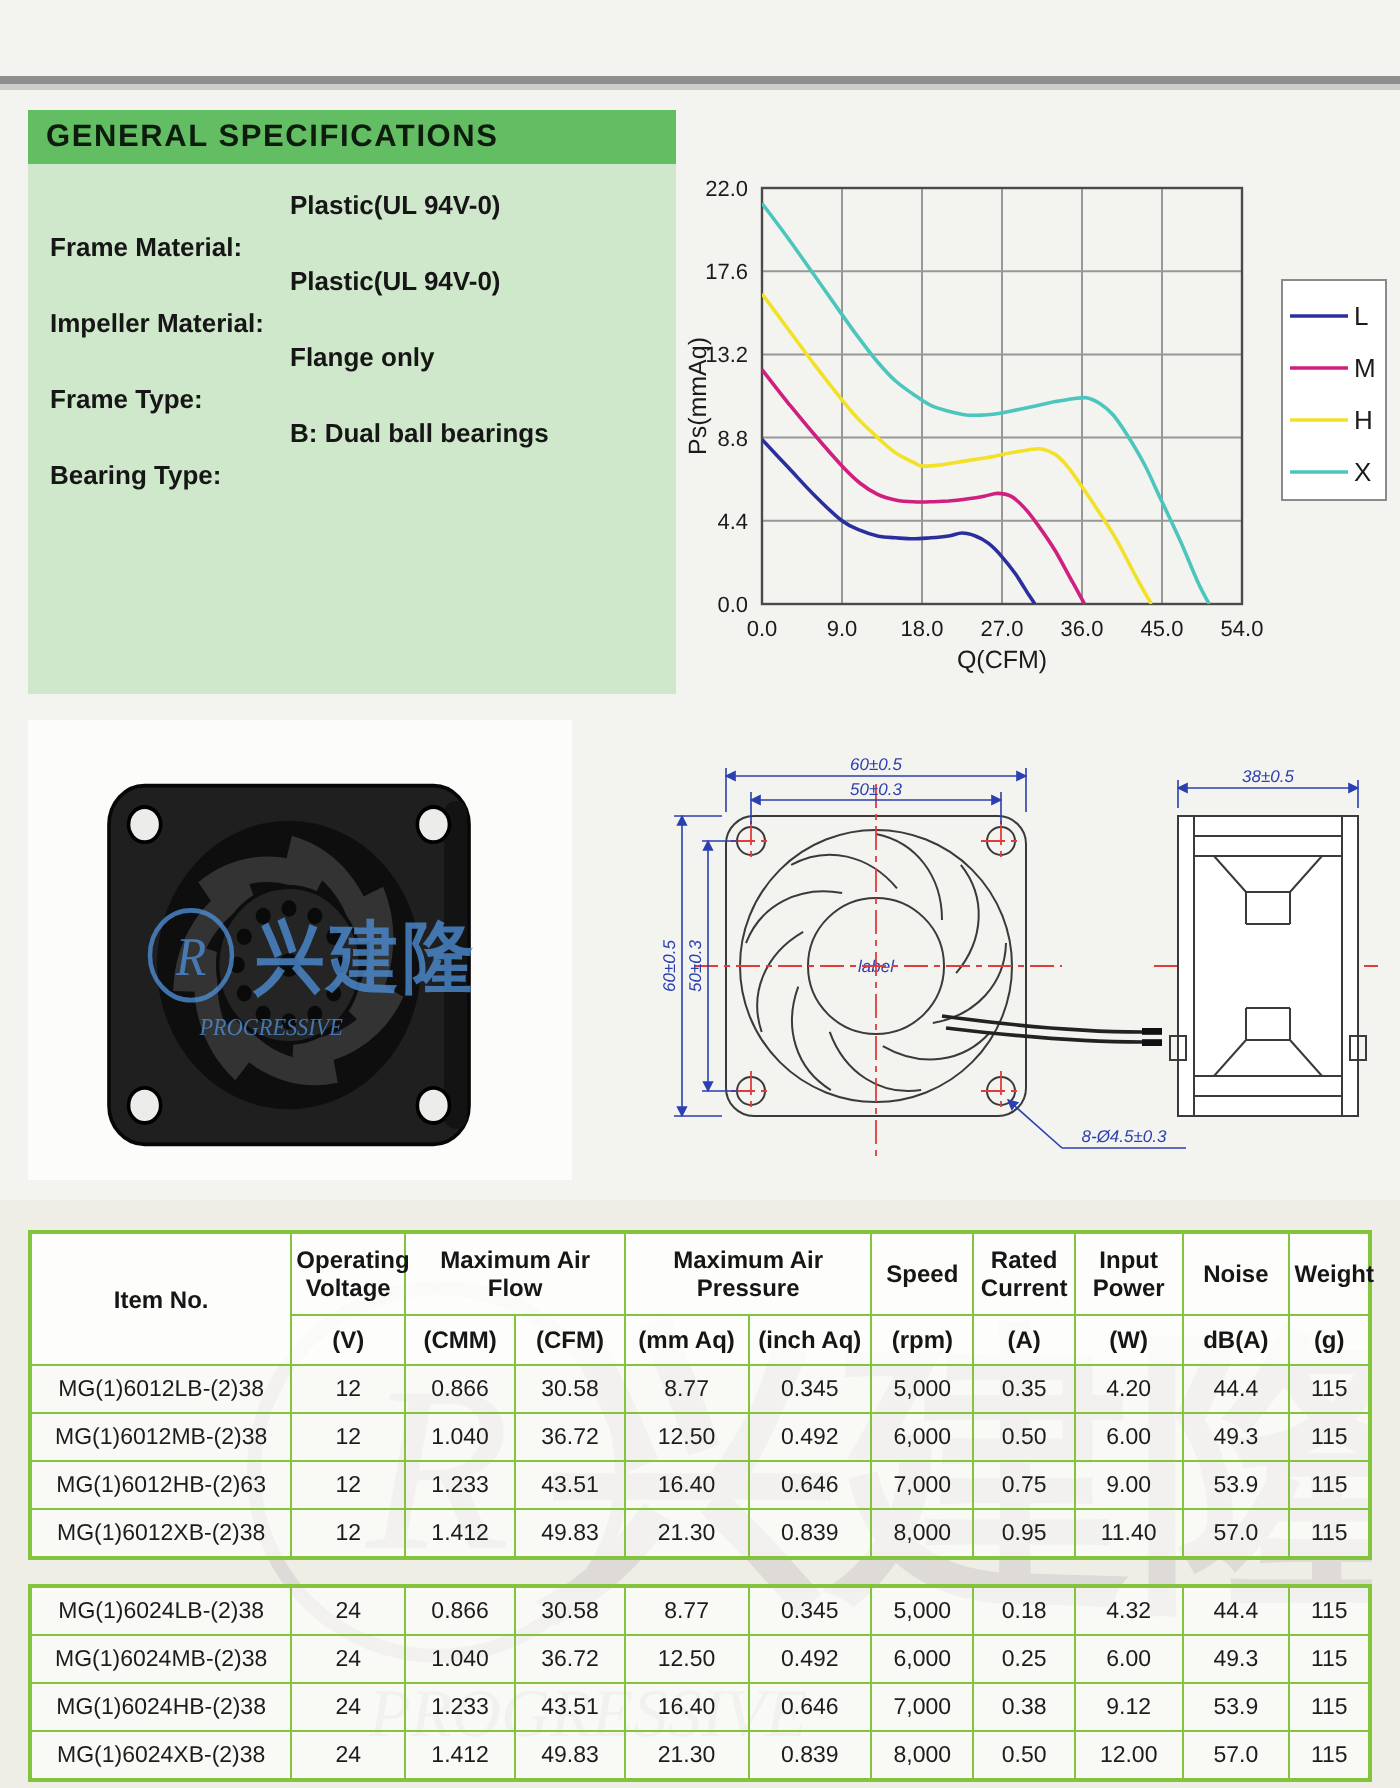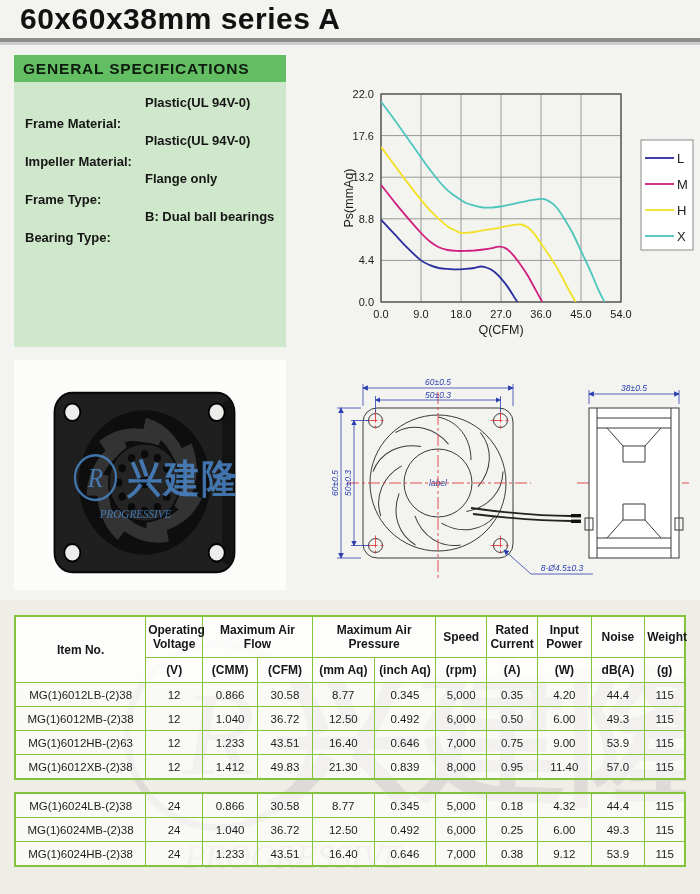--- a/index.html
+++ b/index.html
@@ -3,21 +3,21 @@
 <meta charset="utf-8">
 <style>
   html,body{margin:0;padding:0;background:#e8e8e6;}
   .page{position:relative;width:700px;height:894px;background:#f3f3f0;
         font-family:"Liberation Sans",sans-serif;overflow:hidden;color:#161616;}
   .page-title{position:absolute;left:20px;top:2px;margin:0;font-size:30px;font-weight:bold;
               letter-spacing:.5px;color:#121212;}
   .ridge{position:absolute;left:0;top:38px;width:700px;height:7px;
          background:linear-gradient(to bottom,#8e8e8e 0,#8e8e8e 4px,#cdcdcd 4px,#cdcdcd 7px);}
   
-  .spec-panel{position:absolute;left:14px;top:55px;width:272px;height:292px;background:#cfe7ca;}
+  .spec-panel{position:absolute;left:14px;top:55px;width:324px;height:292px;background:#cfe7ca;}
   .spec-header{height:27px;line-height:27px;background:#63bd63;font-weight:bold;font-size:15.5px;
                padding-left:9px;letter-spacing:.8px;color:#0e1c0e;}
   .spec-body{padding:12px 6px 0 11px;}
   .spec-row{display:flex;font-size:13px;font-weight:bold;line-height:17px;}
   .spec-label{width:120px;flex:none;margin-top:21px;}
   .white-backing{position:absolute;left:14px;top:360px;width:272px;height:230px;background:#fcfcfa;}
   .fan-svg{position:absolute;left:42px;top:385px;}
   
   .chart-title{position:absolute;left:345px;top:56px;width:290px;text-align:center;
                font-weight:bold;font-size:17px;letter-spacing:.4px;}
@@ -45,21 +45,20 @@
   .h1 th{height:38px;text-align:center;}
   .unit-row th{height:22px;}
   .spec-table td{font-size:11.5px;text-align:center;background:rgba(255,255,255,.62);
                  height:23px;padding:0 2px;color:#1c1c1c;}
 </style>
 </head>
 <body>
 
 <div class="page">
 
-  <h1 class="page-title">60x60x38mm series A</h1>
   <div class="ridge"></div>
 
   <div class="spec-panel">
     <div class="spec-header">GENERAL SPECIFICATIONS</div>
     <div class="spec-body">
       <div class="spec-row">
         <span class="spec-label">Frame Material:</span>
         <span class="spec-value">Plastic(UL 94V-0)</span>
       </div>
       <div class="spec-row">
@@ -406,17 +405,30 @@
             <td>1.233</td>
             <td>43.51</td>
             <td>16.40</td>
             <td>0.646</td>
             <td>7,000</td>
             <td>0.38</td>
             <td>9.12</td>
             <td>53.9</td>
             <td>115</td>
           </tr>
+          <tr>
+            <td>MG(1)6024XB-(2)38</td>
+            <td>24</td>
+            <td>1.412</td>
+            <td>49.83</td>
+            <td>21.30</td>
+            <td>0.839</td>
+            <td>8,000</td>
+            <td>0.50</td>
+            <td>12.00</td>
+            <td>57.0</td>
+            <td>115</td>
+          </tr>
         </tbody>
     </table>
   </div>
 
 </div>
 
 </body></html>

